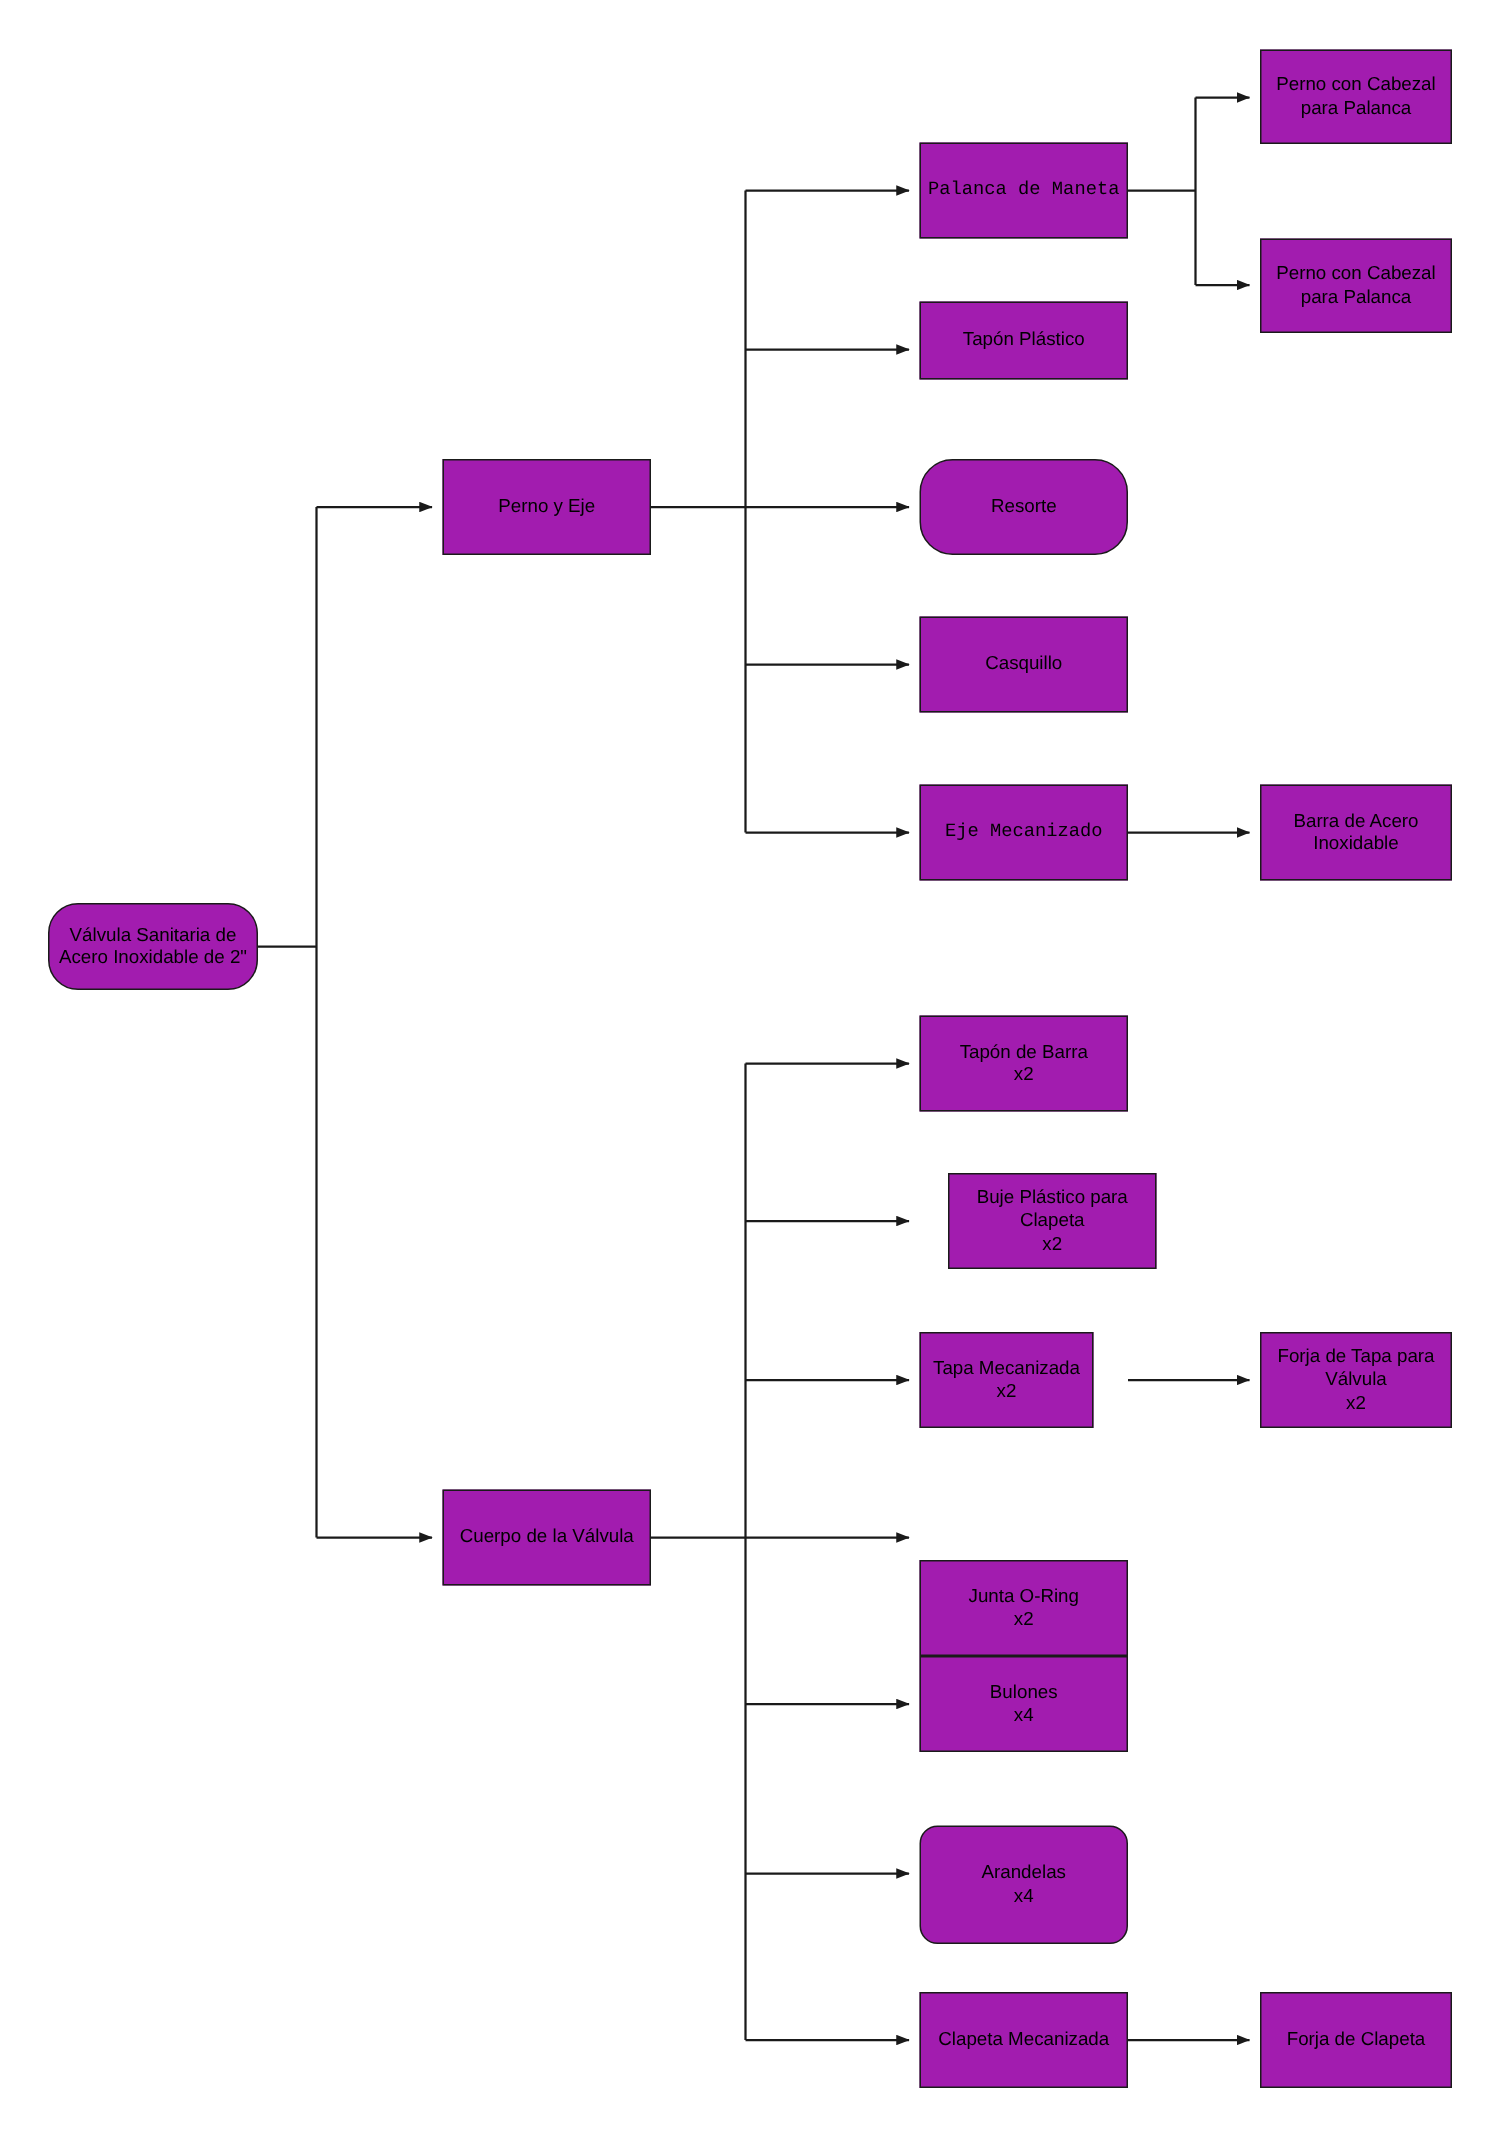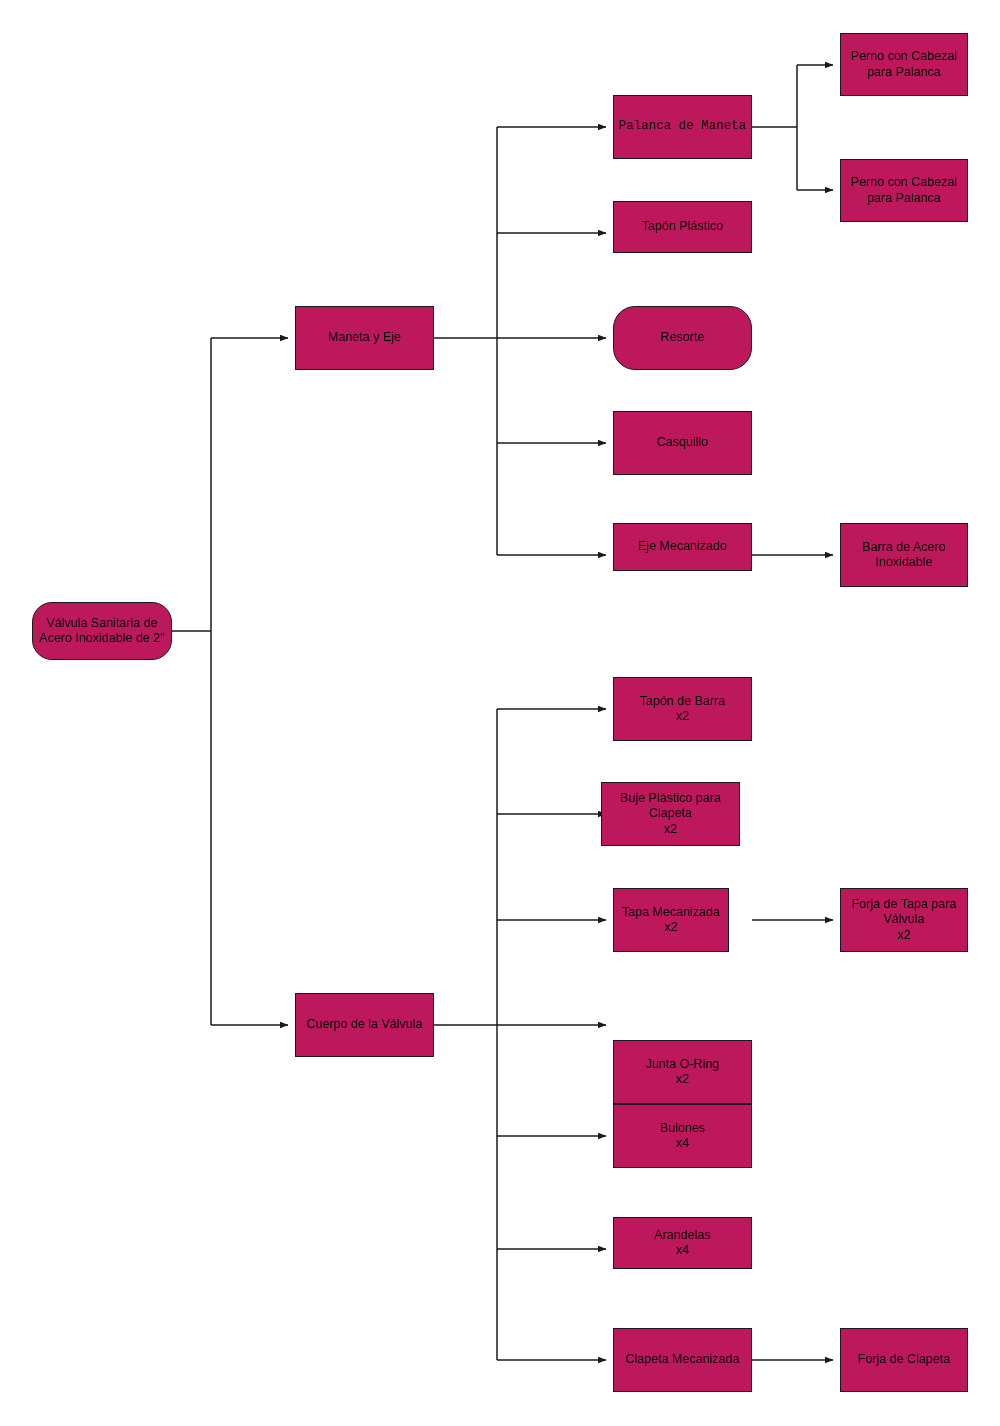--- a/index.html
+++ b/index.html
@@ -21,21 +21,21 @@
     position: absolute;
     left: 0;
     top: 0;
     width: 1000px;
     height: 1426px;
   }
   .node-box {
     position: absolute;
     box-sizing: border-box;
     border: 1.3px solid #1a1a1a;
-    background: #be185d;
+    background: #a21caf;
     display: flex;
     align-items: center;
     justify-content: center;
     text-align: center;
     font-family: "Liberation Sans", sans-serif;
     font-size: 12.5px;
     line-height: 15.5px;
     color: #000000;
     padding: 2px 4px;
     white-space: pre-line;
@@ -86,48 +86,48 @@
 
       <path d="M752,920 L833,920" marker-end="url(#arrowhead)"></path>
 
       <path d="M752,1360 L833,1360" marker-end="url(#arrowhead)"></path>
     </g>
   </svg>
 
   <div class="node-box" style="left:32px;top:602px;width:140px;height:58px;border-radius:20px;">Válvula Sanitaria de
 Acero Inoxidable de 2"</div>
 
-  <div class="node-box" style="left:295px;top:306px;width:139px;height:64px;">Maneta y Eje</div>
+  <div class="node-box" style="left:295px;top:306px;width:139px;height:64px;">Perno y Eje</div>
   <div class="node-box" style="left:295px;top:993px;width:139px;height:64px;">Cuerpo de la Válvula</div>
 
   <div class="node-box" style="left:613px;top:95px;width:139px;height:64px;font-family:Liberation Mono, monospace;">Palanca de Maneta</div>
   <div class="node-box" style="left:613px;top:201px;width:139px;height:52px;">Tapón Plástico</div>
   <div class="node-box" style="left:613px;top:306px;width:139px;height:64px;border-radius:22px;">Resorte</div>
   <div class="node-box" style="left:613px;top:411px;width:139px;height:64px;">Casquillo</div>
-  <div class="node-box" style="left:613px;top:523px;width:139px;height:48px;">Eje Mecanizado</div>
+  <div class="node-box" style="left:613px;top:523px;width:139px;height:64px;font-family:Liberation Mono, monospace;">Eje Mecanizado</div>
 
   <div class="node-box" style="left:840px;top:33px;width:128px;height:63px;">Perno con Cabezal
 para Palanca</div>
   <div class="node-box" style="left:840px;top:159px;width:128px;height:63px;">Perno con Cabezal
 para Palanca</div>
   <div class="node-box" style="left:840px;top:523px;width:128px;height:64px;">Barra de Acero
 Inoxidable</div>
 
   <div class="node-box" style="left:613px;top:677px;width:139px;height:64px;">Tapón de Barra
 x2</div>
-  <div class="node-box" style="left:601px;top:782px;width:139px;height:64px;">Buje Plástico para
+  <div class="node-box" style="left:632px;top:782px;width:139px;height:64px;">Buje Plástico para
 Clapeta
 x2</div>
   <div class="node-box" style="left:613px;top:888px;width:116px;height:64px;">Tapa Mecanizada
 x2</div>
   <div class="node-box" style="left:613px;top:993px;width:139px;height:64px;margin-top:47px;">Junta O-Ring
 x2</div>
   <div class="node-box" style="left:613px;top:1104px;width:139px;height:64px;">Bulones
 x4</div>
-  <div class="node-box" style="left:613px;top:1217px;width:139px;height:52px;">Arandelas
+  <div class="node-box" style="left:613px;top:1217px;width:139px;height:79px;border-radius:12px;">Arandelas
 x4</div>
   <div class="node-box" style="left:613px;top:1328px;width:139px;height:64px;">Clapeta Mecanizada</div>
 
   <div class="node-box" style="left:840px;top:888px;width:128px;height:64px;">Forja de Tapa para
 Válvula
 x2</div>
   <div class="node-box" style="left:840px;top:1328px;width:128px;height:64px;">Forja de Clapeta</div>
 
 </div>
 

